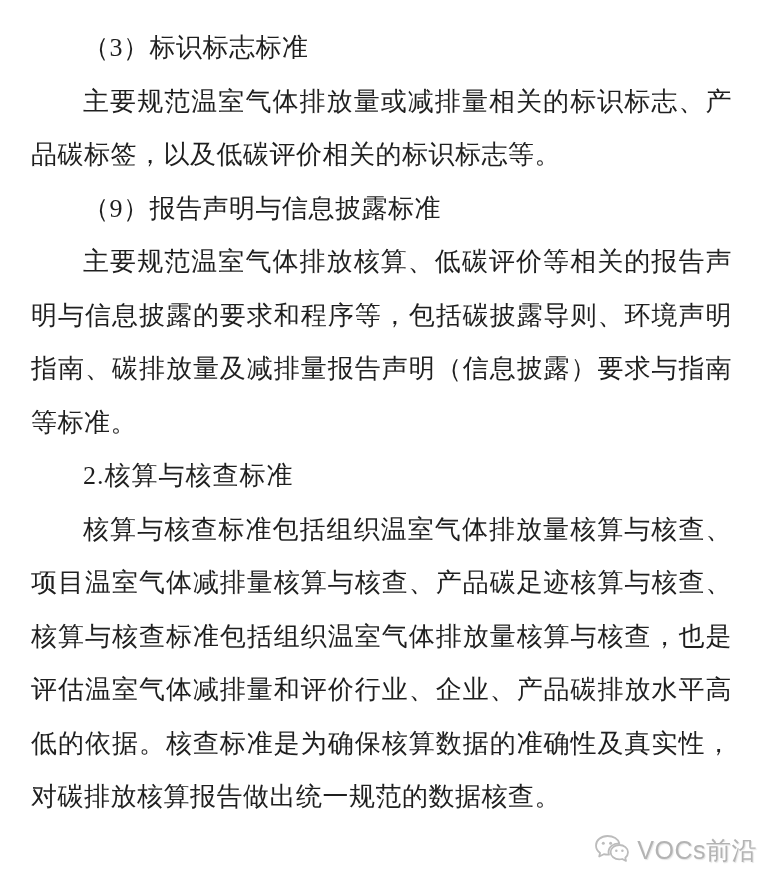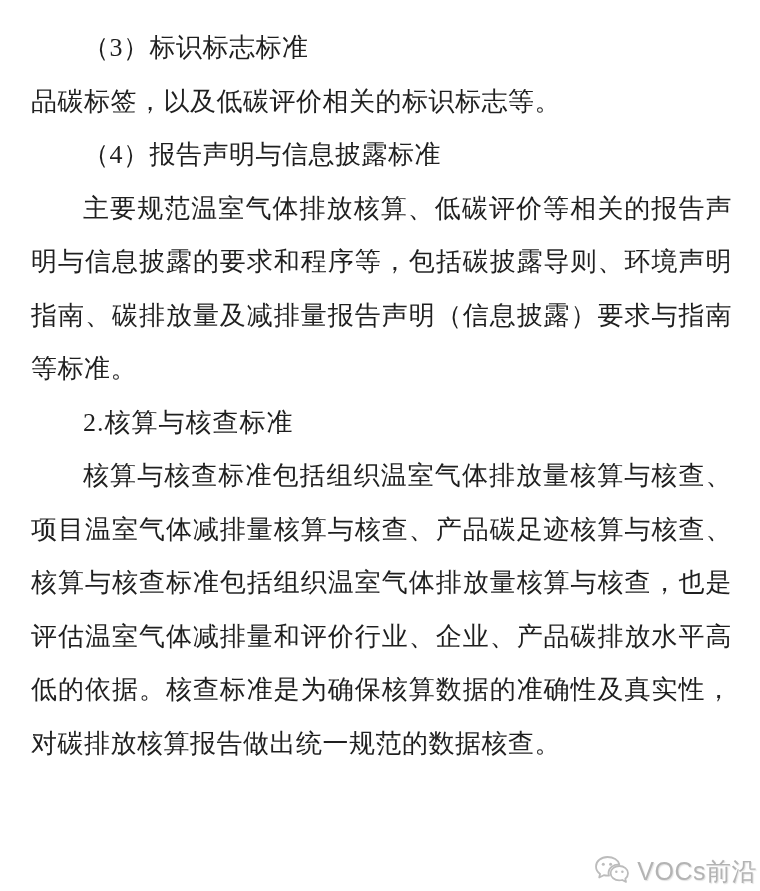--- a/index.html
+++ b/index.html
@@ -31,42 +31,43 @@
     .line.justify {
       white-space: normal;
       text-align: justify;
       text-align-last: justify;
       text-justify: inter-character;
     }
     .line.bold { font-weight: normal; letter-spacing: 1px; }
     .watermark {
       position: absolute;
       right: 3px;
-      bottom: 3px;
+      bottom: 24px;
       display: flex;
       align-items: flex-end;
       gap: 7px;
       margin-top: 12px;
     }
     .watermark-label {
       font-family: "Liberation Sans", sans-serif;
       font-size: 25px;
       color: #b3b3b3;
       letter-spacing: 0.5px;
       text-shadow: -1px -1px 0 rgba(255,255,255,0.9), 1px 1px 1px rgba(140,140,140,0.25);
     }
     .wechat-icon-svg { display: block; }
   </style>
 </head>
 <body>
 
 <div class="doc">
   <div class="line indent">（3）标识标志标准</div>
+  <div class="line indent justify">主要规范温室气体排放量或减排量相关的标识标志、产</div>
   <div class="line">品碳标签，以及低碳评价相关的标识标志等。</div>
-  <div class="line indent">（4）报告声明与信息披露标准</div>
+  <div class="line indent">（9）报告声明与信息披露标准</div>
   <div class="line indent justify">主要规范温室气体排放核算、低碳评价等相关的报告声</div>
   <div class="line justify">明与信息披露的要求和程序等，包括碳披露导则、环境声明</div>
   <div class="line justify">指南、碳排放量及减排量报告声明（信息披露）要求与指南</div>
   <div class="line">等标准。</div>
   <div class="line indent bold">2.核算与核查标准</div>
   <div class="line indent justify">核算与核查标准包括组织温室气体排放量核算与核查、</div>
   <div class="line justify">项目温室气体减排量核算与核查、产品碳足迹核算与核查、</div>
   <div class="line justify">核算与核查标准包括组织温室气体排放量核算与核查，也是</div>
   <div class="line justify">评估温室气体减排量和评价行业、企业、产品碳排放水平高</div>
   <div class="line justify">低的依据。核查标准是为确保核算数据的准确性及真实性，</div>

